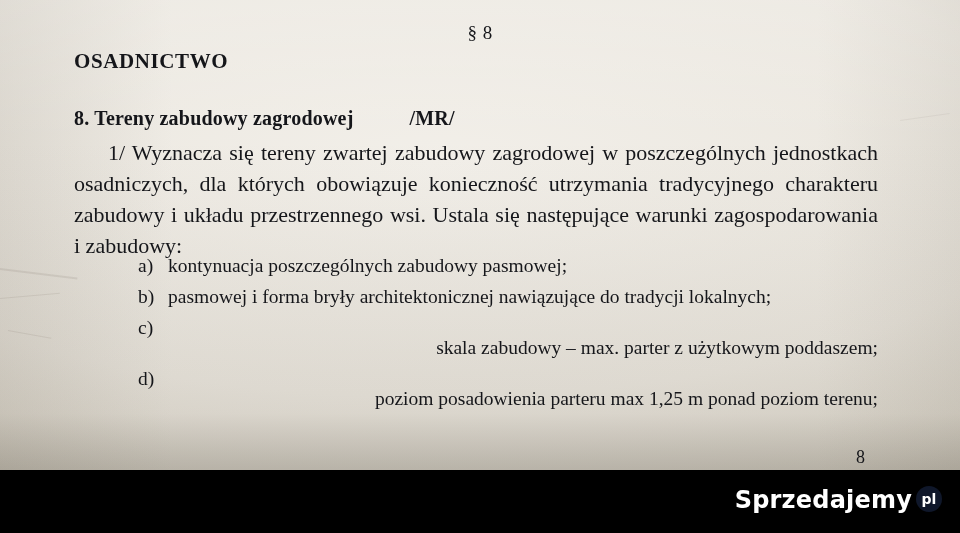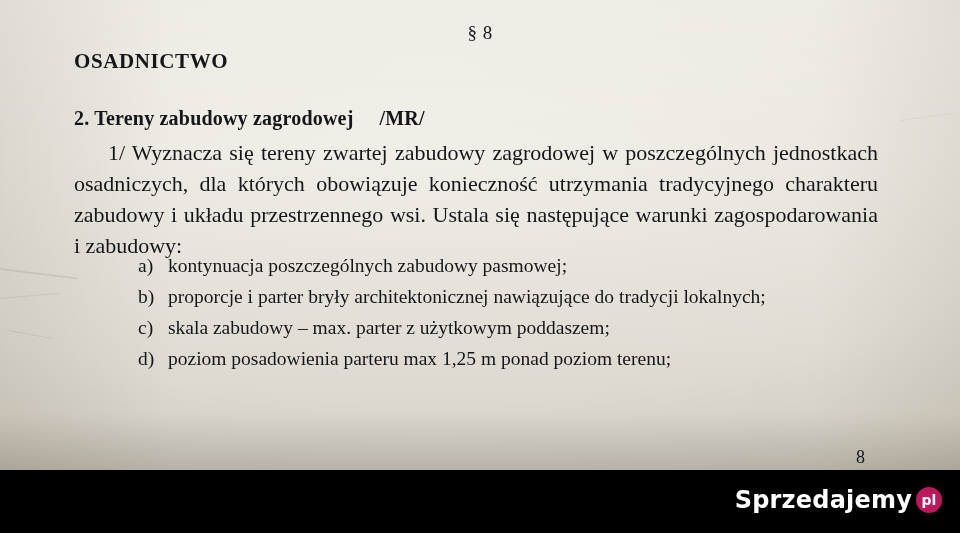--- a/index.html
+++ b/index.html
@@ -82,21 +82,21 @@
   .subheading {
     position: absolute;
     left: 74px;
     top: 107px;
     font-size: 20px;
     font-weight: bold;
     letter-spacing: 0.2px;
   }
   .subheading .mr {
     display: inline-block;
-    margin-left: 26px;
+    margin-left: 56px;
   }
 
   .para {
     position: absolute;
     left: 74px;
     top: 137px;
     width: 804px;
     font-size: 22px;
     line-height: 31px;
     text-align: justify;
@@ -119,21 +119,21 @@
   }
   .list .marker {
     flex: 0 0 auto;
     width: 20px;
   }
   .list .txt {
     flex: 1 1 auto;
     text-align: justify;
     text-justify: inter-word;
   }
-  .list .li.nj .txt { text-align: left; }
+  .list .li.nj .txt { text-align: right; margin-top: 20px; }
 
   .page-number {
     position: absolute;
     left: 856px;
     top: 447px;
     font-size: 18px;
   }
 
   
   .watermark-center {
@@ -156,36 +156,36 @@
     top: 470px;
     width: 960px;
     height: 63px;
     background: #000;
   }
   .brand {
     position: absolute;
     right: 18px;
     top: 486px;
     display: flex;
-    align-items: center;
+    align-items: flex-start;
     font-family: "DejaVu Sans", sans-serif;
     font-size: 24px;
     font-weight: bold;
     color: #ffffff;
     letter-spacing: 0.2px;
   }
   .brand .dot {
     display: inline-flex;
     align-items: center;
     justify-content: center;
     width: 26px;
     height: 26px;
     margin-left: 4px;
     border-radius: 50%;
-    background: #be185d;
+    background: #0f172a;
     color: #ffffff;
     font-size: 14px;
     font-weight: bold;
   }
 </style>
 </head>
 <body>
 
 <div class="screenshot">
 
@@ -195,33 +195,33 @@
     <div class="crease c3"></div>
     <div class="crease c4"></div>
 
     <div class="doc-body">
 
       <div class="section-mark">§ 8</div>
 
       <div class="heading-osadnictwo">OSADNICTWO</div>
 
       <div class="subheading">
-        <span>2. Tereny zabudowy zagrodowej</span><span class="mr">/MR/</span>
+        <span>8. Tereny zabudowy zagrodowej</span><span class="mr">/MR/</span>
       </div>
 
       <div class="para">1/ Wyznacza się tereny zwartej zabudowy zagrodowej w poszczególnych jednostkach osadniczych, dla których obowiązuje konieczność utrzymania tradycyjnego charakteru zabudowy i układu przestrzennego wsi. Ustala się następujące warunki zagospodarowania i zabudowy:</div>
 
       <div class="list">
         <div class="li">
           <span class="marker">a)</span>
           <span class="txt">kontynuacja poszczególnych zabudowy pasmowej;</span>
         </div>
         <div class="li">
           <span class="marker">b)</span>
-          <span class="txt">proporcje i parter bryły architektonicznej nawiązujące do tradycji lokalnych;</span>
+          <span class="txt">pasmowej i forma bryły architektonicznej nawiązujące do tradycji lokalnych;</span>
         </div>
         <div class="li nj">
           <span class="marker">c)</span>
           <span class="txt">skala zabudowy – max. parter z użytkowym poddaszem;</span>
         </div>
         <div class="li nj">
           <span class="marker">d)</span>
           <span class="txt">poziom posadowienia parteru max 1,25 m ponad poziom terenu;</span>
         </div>
       </div>

